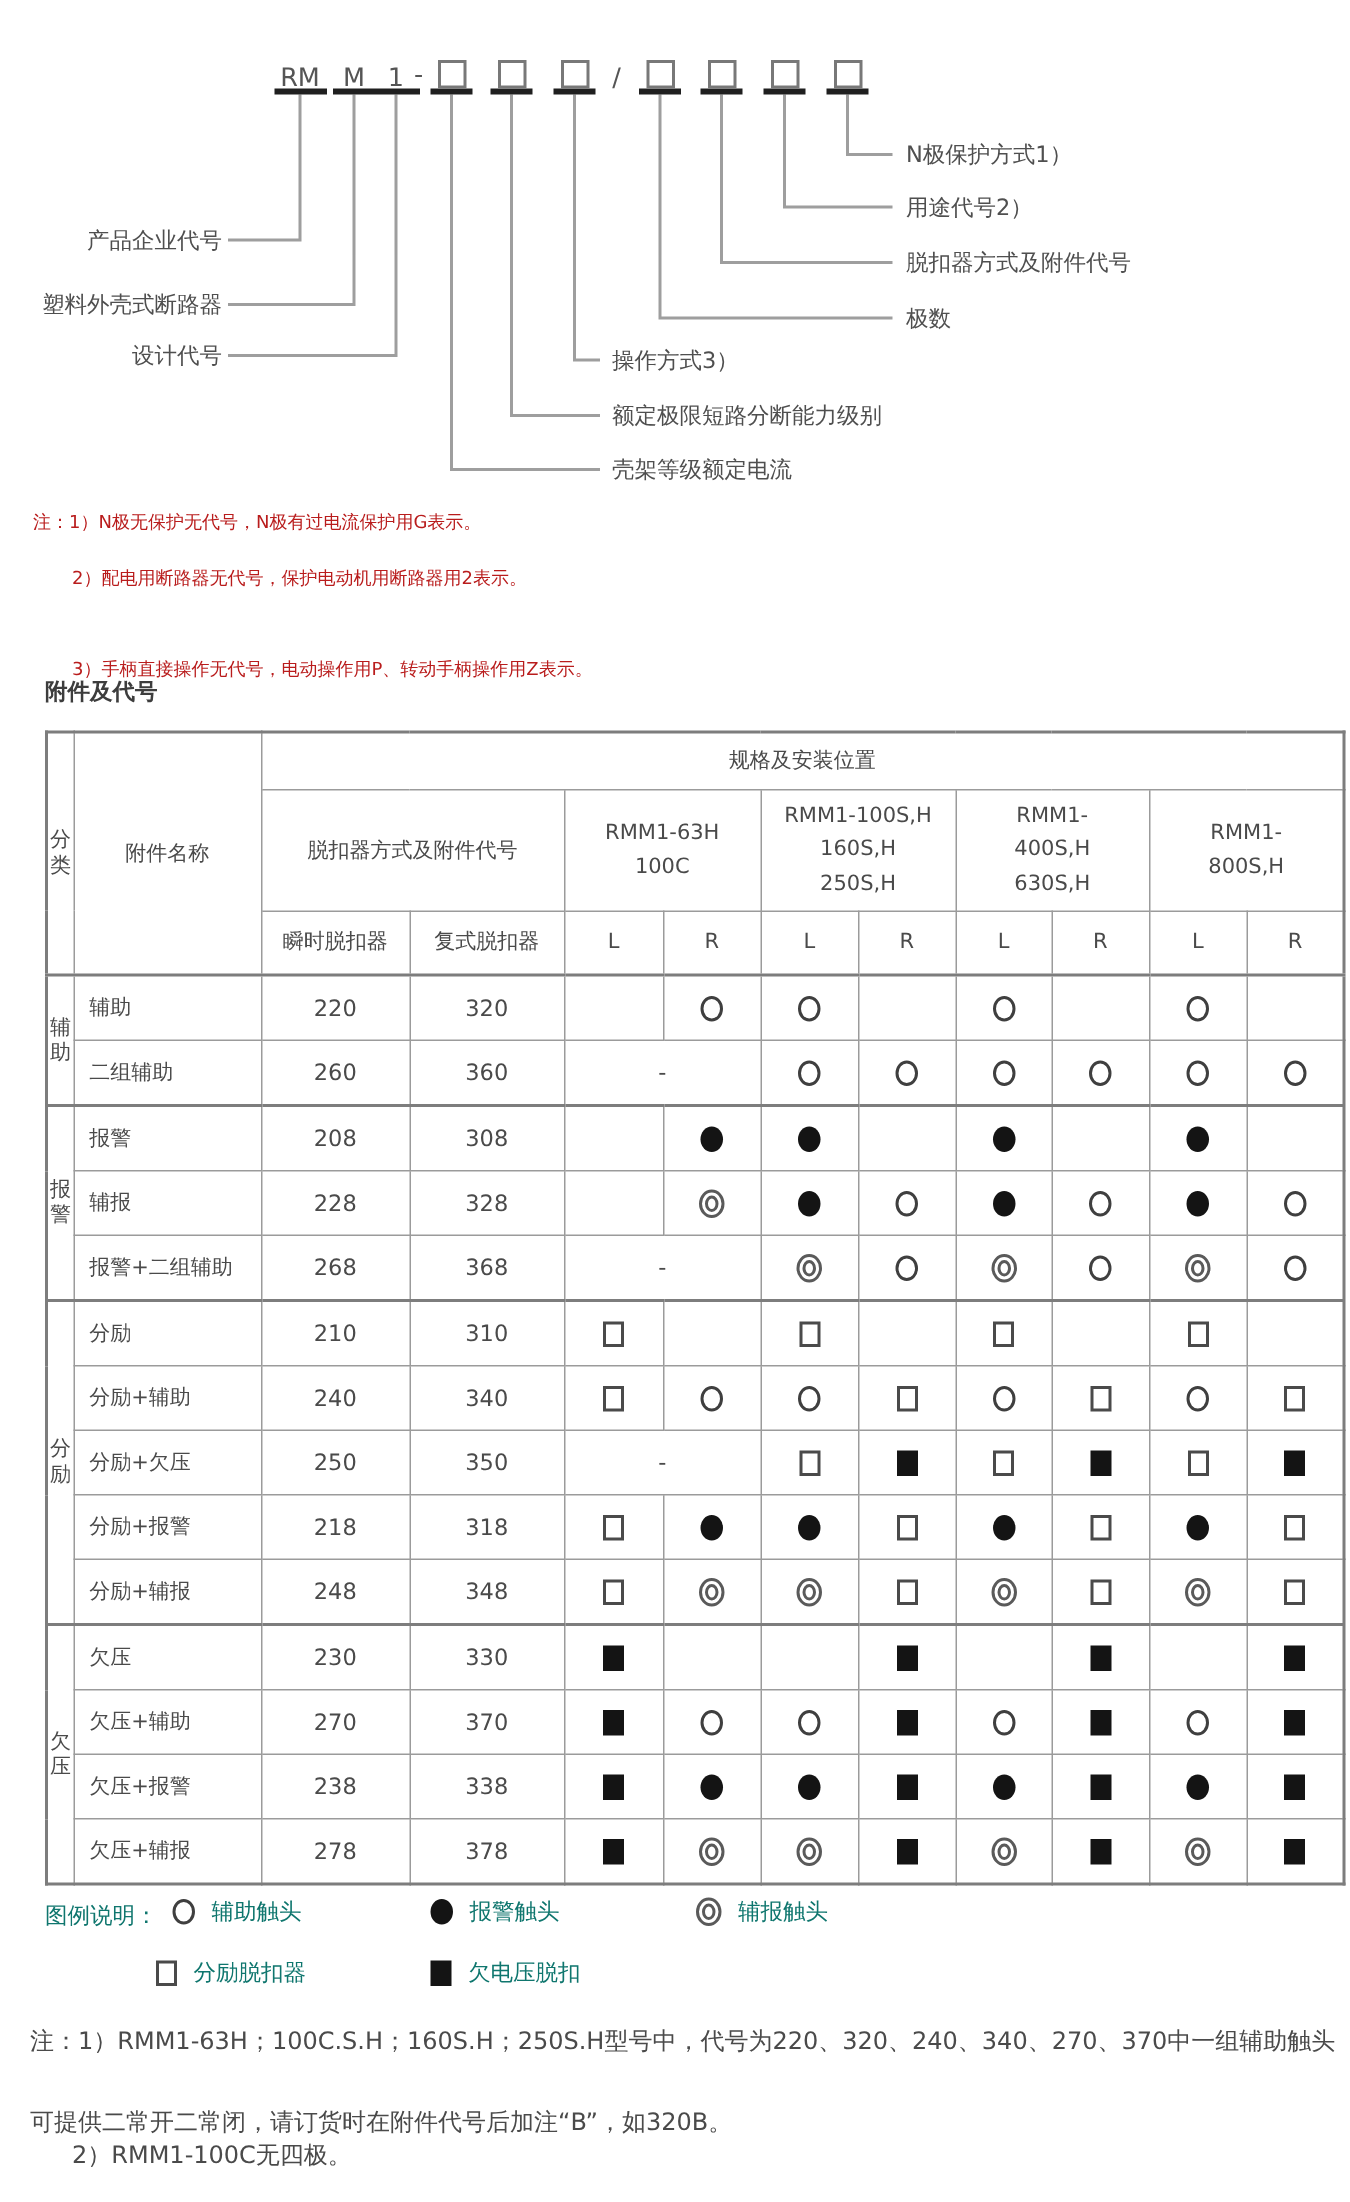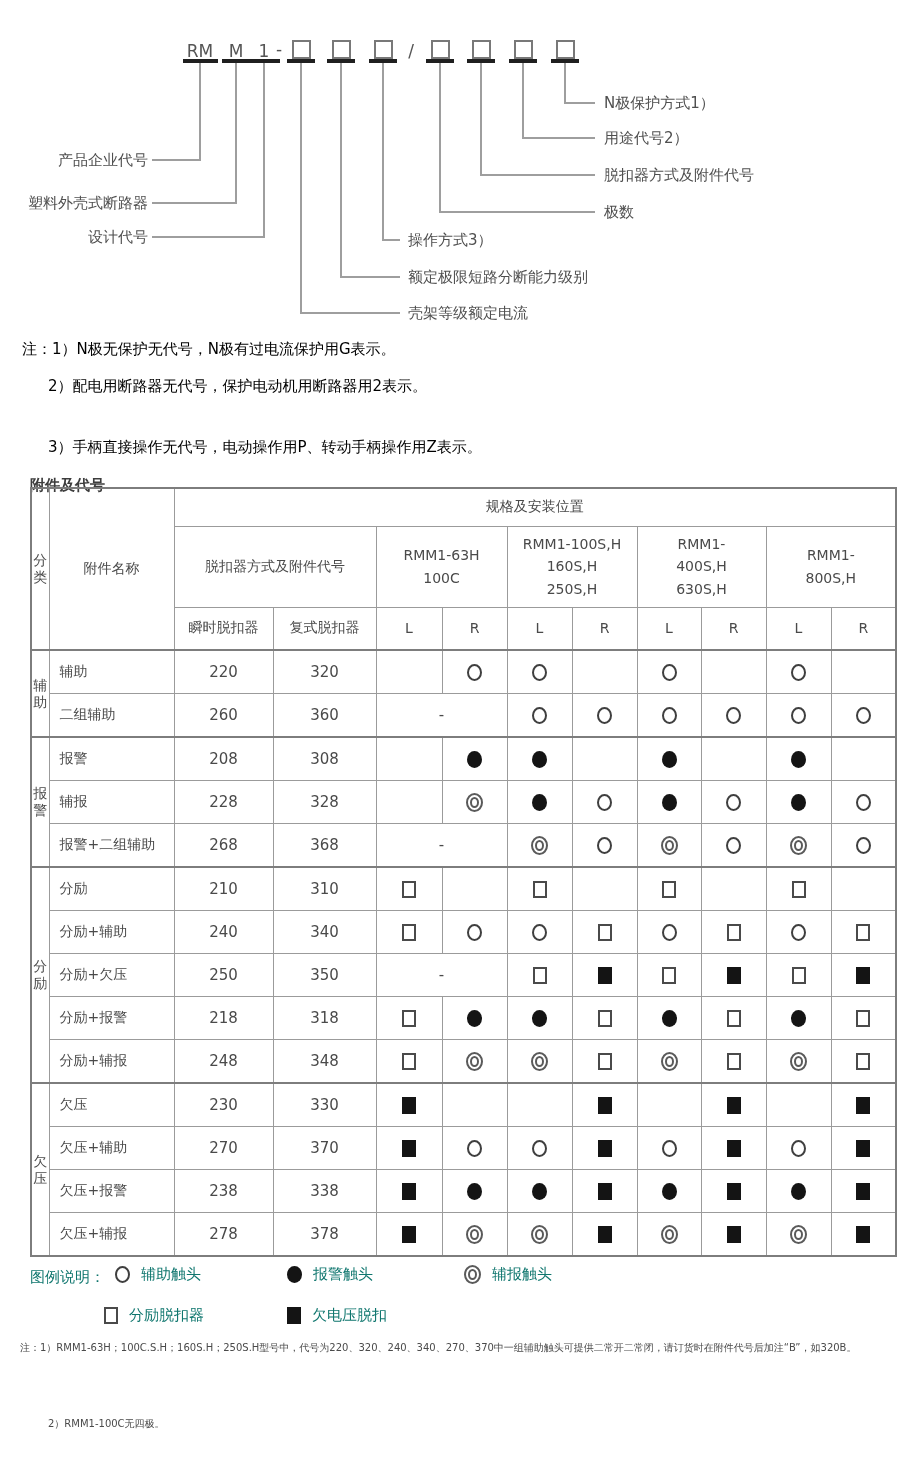--- a/index.html
+++ b/index.html
@@ -6,22 +6,22 @@
   body{width:900px;height:1468px;position:relative;font-family:"DejaVu Sans","Liberation Sans",sans-serif;color:#4a4a4a;}
   
   #diagram{position:absolute;left:0;top:0;}
   #diagram text{font-family:"DejaVu Sans","Liberation Sans",sans-serif;}
   .code-txt{font-size:17px;fill:#555;}
   .lbl{font-size:15px;fill:#4f4f4f;}
   .conn{stroke:#9e9e9e;stroke-width:2;fill:none;}
   .ubar{fill:#1f1f1f;}
   .cbox{fill:#fff;stroke:#787878;stroke-width:2;}
   
-  .note{position:absolute;font-size:15px;color:#000000;white-space:nowrap;text-align:center;}
-  .sec-title{position:absolute;font-size:15px;font-weight:bold;color:#3d3d3d;margin-top:24px;}
+  .note{position:absolute;font-size:12px;color:#b91c1c;white-space:nowrap;text-align:center;}
+  .sec-title{position:absolute;font-size:15px;font-weight:bold;color:#3d3d3d;}
   
   #acc-table{position:absolute;left:30px;top:487px;width:865px;border-collapse:collapse;table-layout:fixed;font-size:14px;color:#4a4a4a;border:2px solid #7d7d7d;}
   #acc-table th,#acc-table td{border:1px solid #9b9b9b;font-weight:normal;text-align:center;vertical-align:middle;padding:0;overflow:hidden;}
   #acc-table thead tr:nth-child(3) th{border-bottom:2px solid #7d7d7d;}
   #acc-table tr.section-start td{border-top:2px solid #7d7d7d;}
   .row-h1{height:38px;}
   .row-h2{height:81px;}
   .row-h3{height:43px;}
   #acc-table tbody td{height:42px;}
   .cat-h,.cat-cell{word-break:break-all;line-height:1.2;padding:0 1px;}
@@ -32,21 +32,21 @@
   .sym{display:inline-block;vertical-align:middle;box-sizing:border-box;}
   .sym-o{width:15px;height:17px;border:2px solid #3f3f3f;border-radius:50%;}
   .sym-f{width:15px;height:17px;background:#141414;border-radius:50%;}
   .sym-d{position:relative;width:17px;height:19px;border:2px solid #5a5a5a;border-radius:50%;}
   .sym-d::after{content:"";position:absolute;left:2px;top:2px;right:2px;bottom:2px;border:2px solid #5a5a5a;border-radius:50%;}
   .sym-s{width:14px;height:17px;border:2px solid #4a4a4a;}
   .sym-b{width:14px;height:17px;background:#141414;}
   
   .leg-item{position:absolute;display:flex;align-items:center;gap:11px;font-size:15px;color:#0f766e;white-space:nowrap;}
   
-  .bnote{position:absolute;font-size:10px;color:#4a4a4a;line-height:27px;}
+  .bnote{position:absolute;font-size:16px;color:#4a4a4a;line-height:54px;}
 </style>
 </head>
 <body>
 
 <svg id="diagram" width="900" height="335" viewBox="0 0 900 335">
 
   <path class="conn" d="M200 63 V160 H152"></path>
   <path class="conn" d="M236 63 V203 H152"></path>
   <path class="conn" d="M264 63 V237 H152"></path>
   <path class="conn" d="M301 63 V313 H400"></path>

